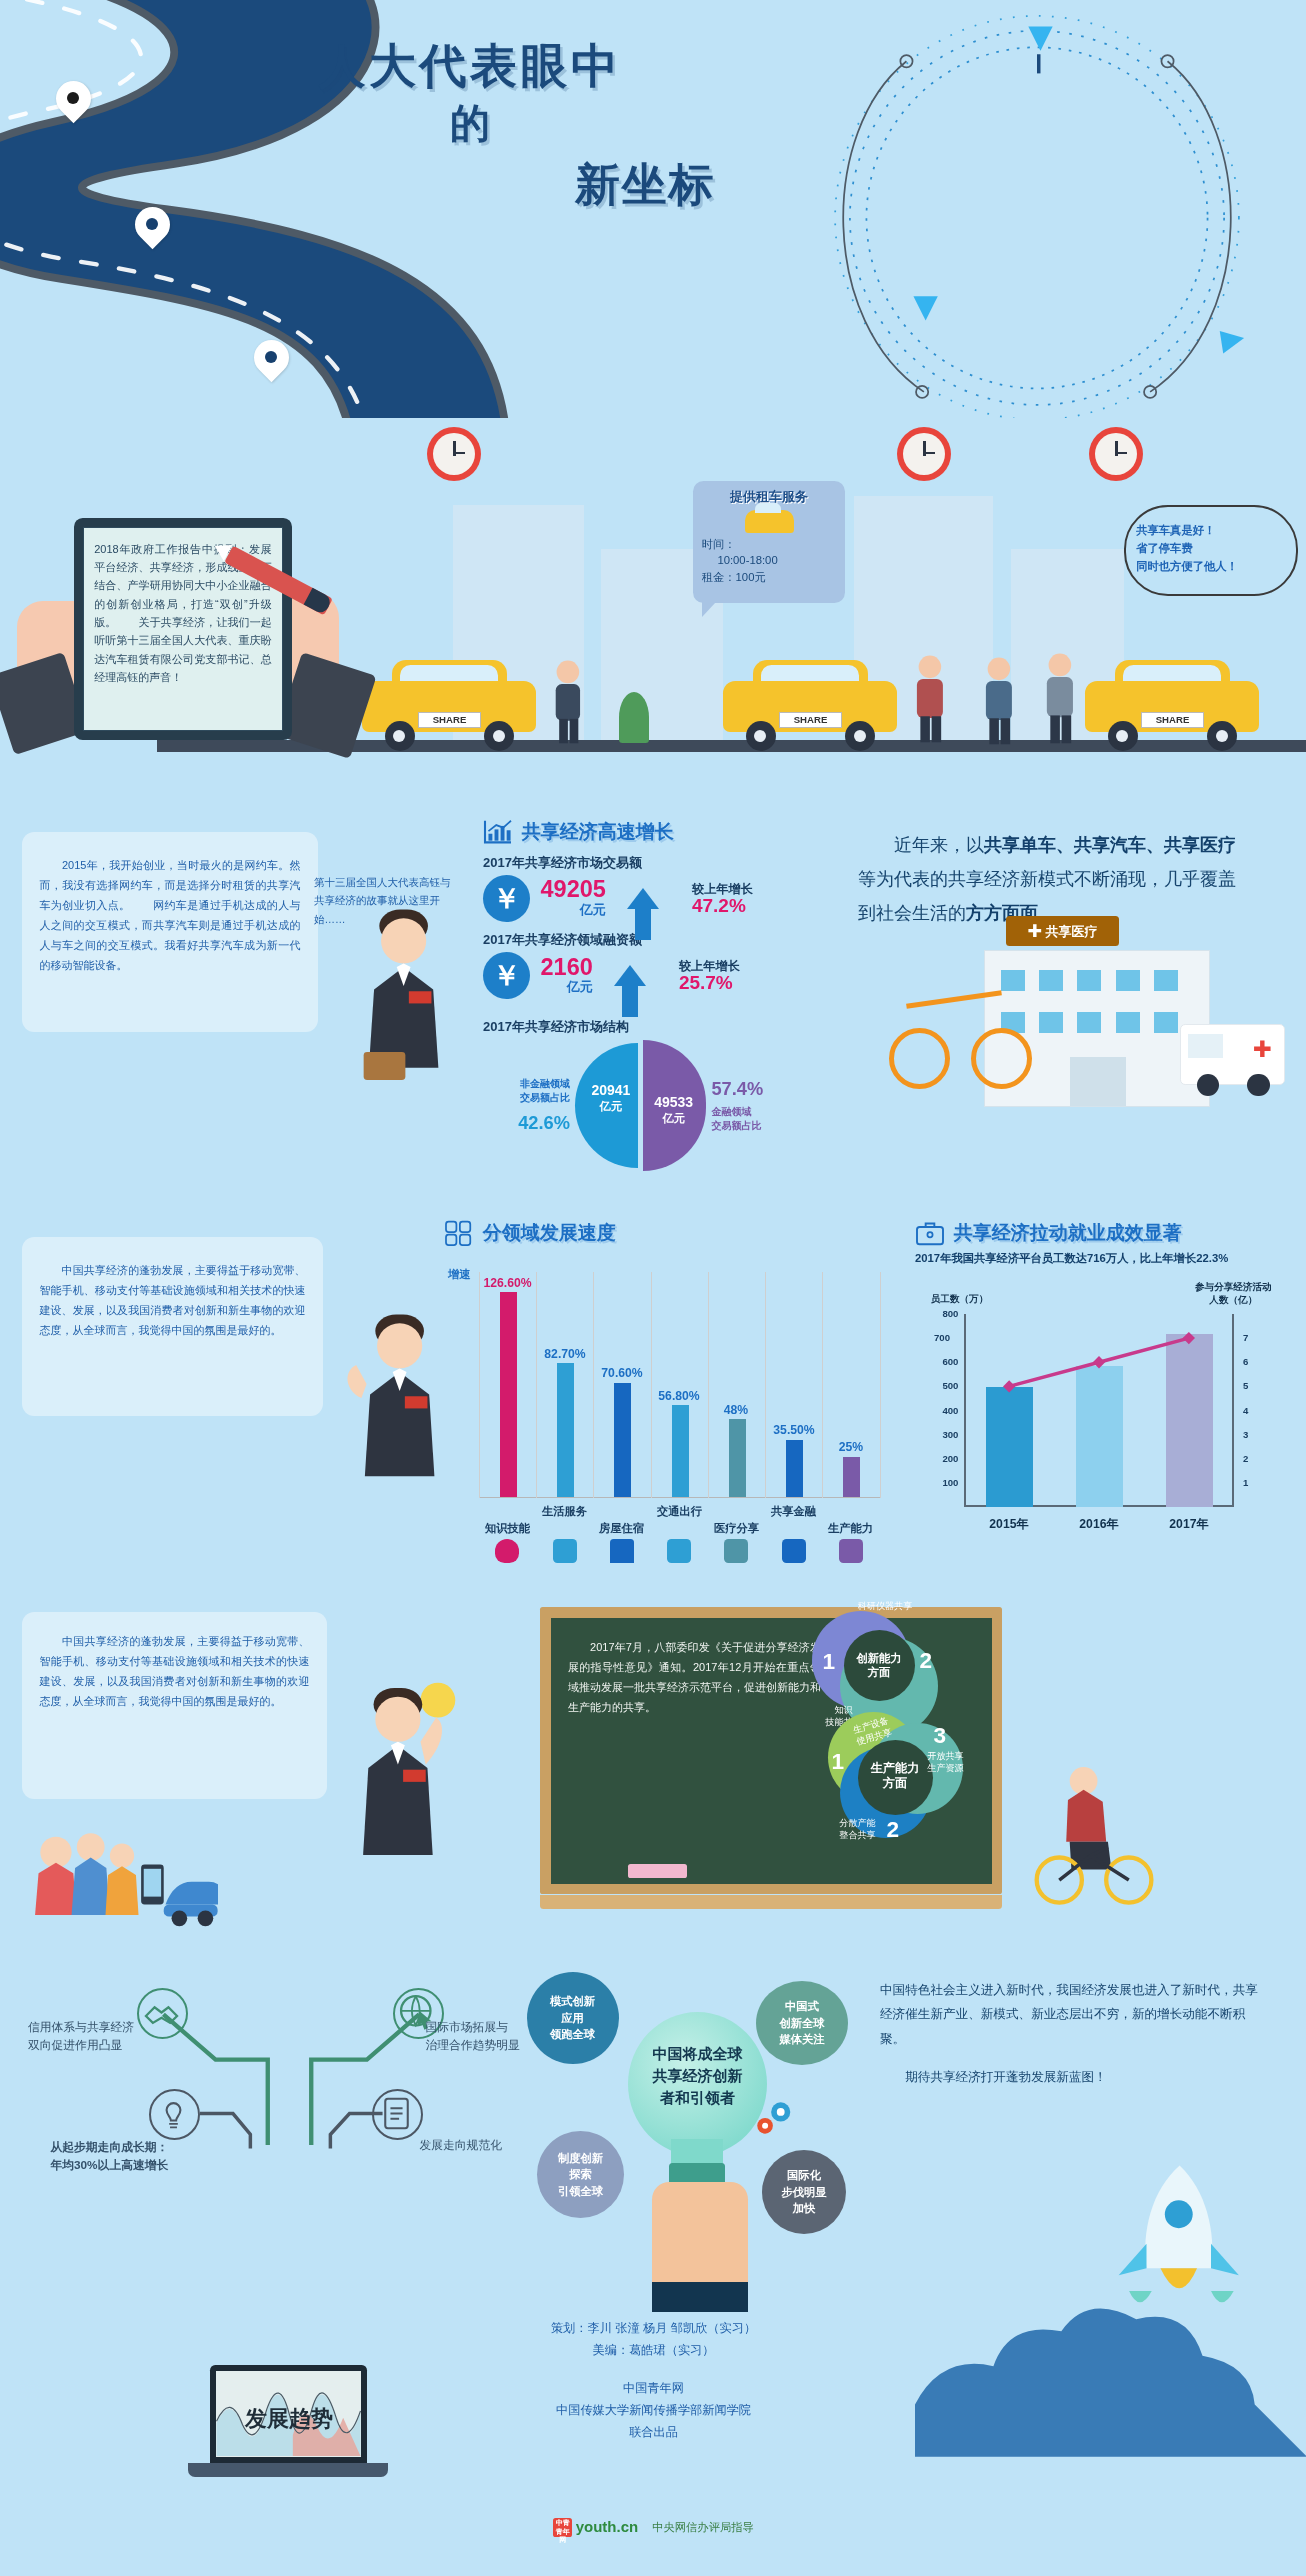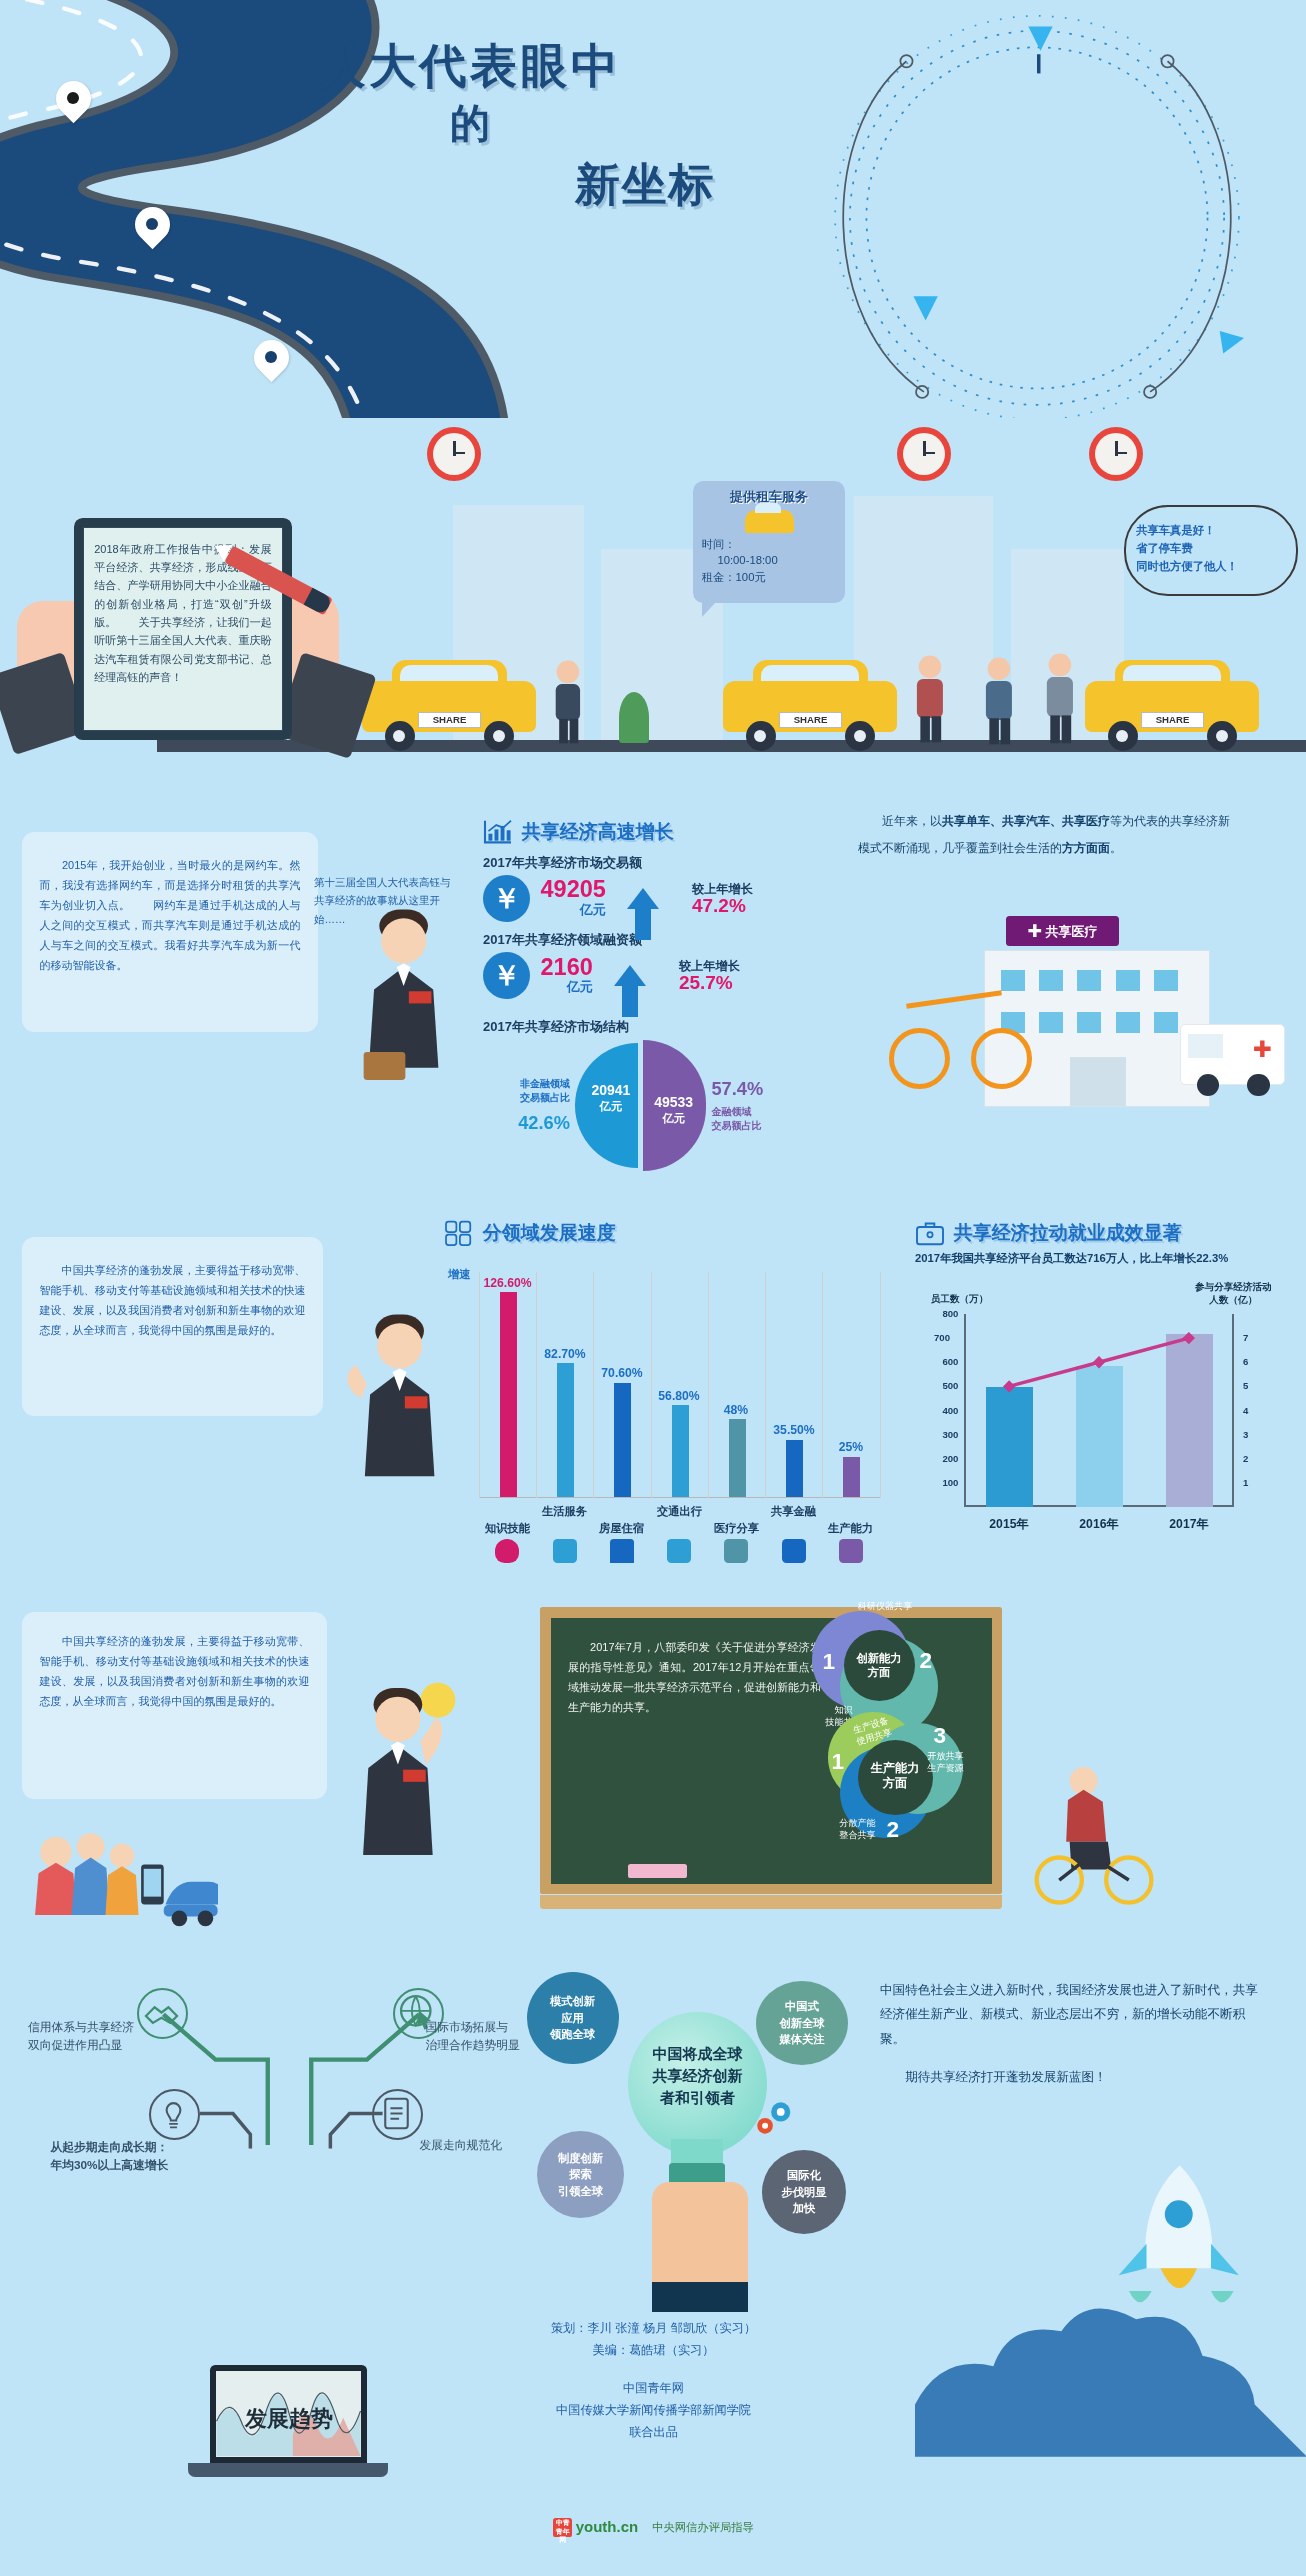--- a/index.html
+++ b/index.html
@@ -116,26 +116,26 @@
   .up-arrow { width:0; height:0; border-left:16.6px solid transparent; border-right:16.6px solid transparent; border-bottom:21px solid #1d7fc9; position:relative; margin-left:10.5px;}
   .up-arrow:after { content:''; position:absolute; left:-7.8px; top:21px; width:15.7px; height:31px; background:#1d7fc9; }
   .grow-lbl { color:#1a3f63; font-size:12.2px; font-weight:bold; line-height:16.6px; margin-left:22.6px; }
   .grow-val { color:#e0176b; font-size:19px; font-weight:bold; }
 
   .pie-wrap { position:relative; width:131px; height:131px; }
   .pie-left { position:absolute; left:0; top:3.5px; width:63px; height:125px; background:#1d9ad6; border-radius:63px 0 0 63px; }
   .pie-right { position:absolute; left:68px; top:0; width:63px; height:131px; background:#7a5aa8; border-radius:0 65px 65px 0; }
   .pie-lab { position:absolute; color:#fff; font-weight:bold; text-align:center; }
 
-  #right-intro { left:858px; top:808px; width:383px; font-size:12px; line-height:27px; color:#17456e; }
+  #right-intro { left:858px; top:828px; width:383px; font-size:18px; line-height:34px; color:#17456e; }
   #right-intro b { color:#13406b; }
 
   
   .hospital { position:absolute; left:984px; top:950px; width:226px; height:157px; background:#eef4f8; border:1.7px solid #d5e3ec; }
-  .hosp-sign { position:absolute; left:1006px; top:916px; width:113px; height:30px; background:#701a75; color:#fff; font-weight:bold; font-size:13px; line-height:30px; text-align:center; border-radius:3.5px; }
+  .hosp-sign { position:absolute; left:1006px; top:916px; width:113px; height:30px; background:#a16207; color:#fff; font-weight:bold; font-size:13px; line-height:30px; text-align:center; border-radius:3.5px; }
   .hosp-win { position:absolute; width:24.4px; height:21px; background:#6fc4e8; }
   .ambulance { position:absolute; left:1180px; top:1024px; width:105px; height:61px; background:#fff; border:1.7px solid #e3e9ee; border-radius:5.2px; }
   .bike { position:absolute; width:61px; height:61px; border:5.2px solid #f3941d; border-radius:50%; }
 
   
   #quote2 { left:22px; top:1237px; width:301px; height:179px; background:rgba(255,255,255,.42); border-radius:12.2px; padding:22.6px 17.4px; }
   #quote2 p { font-size:11px; line-height:20px; color:#1f5ea8; text-align:justify; }
 
   #barchart { left:444px; top:1220px; width:453px; height:340px; }
   .bc-plot { position:absolute; left:35px; top:52px; width:401px; height:226px; }

